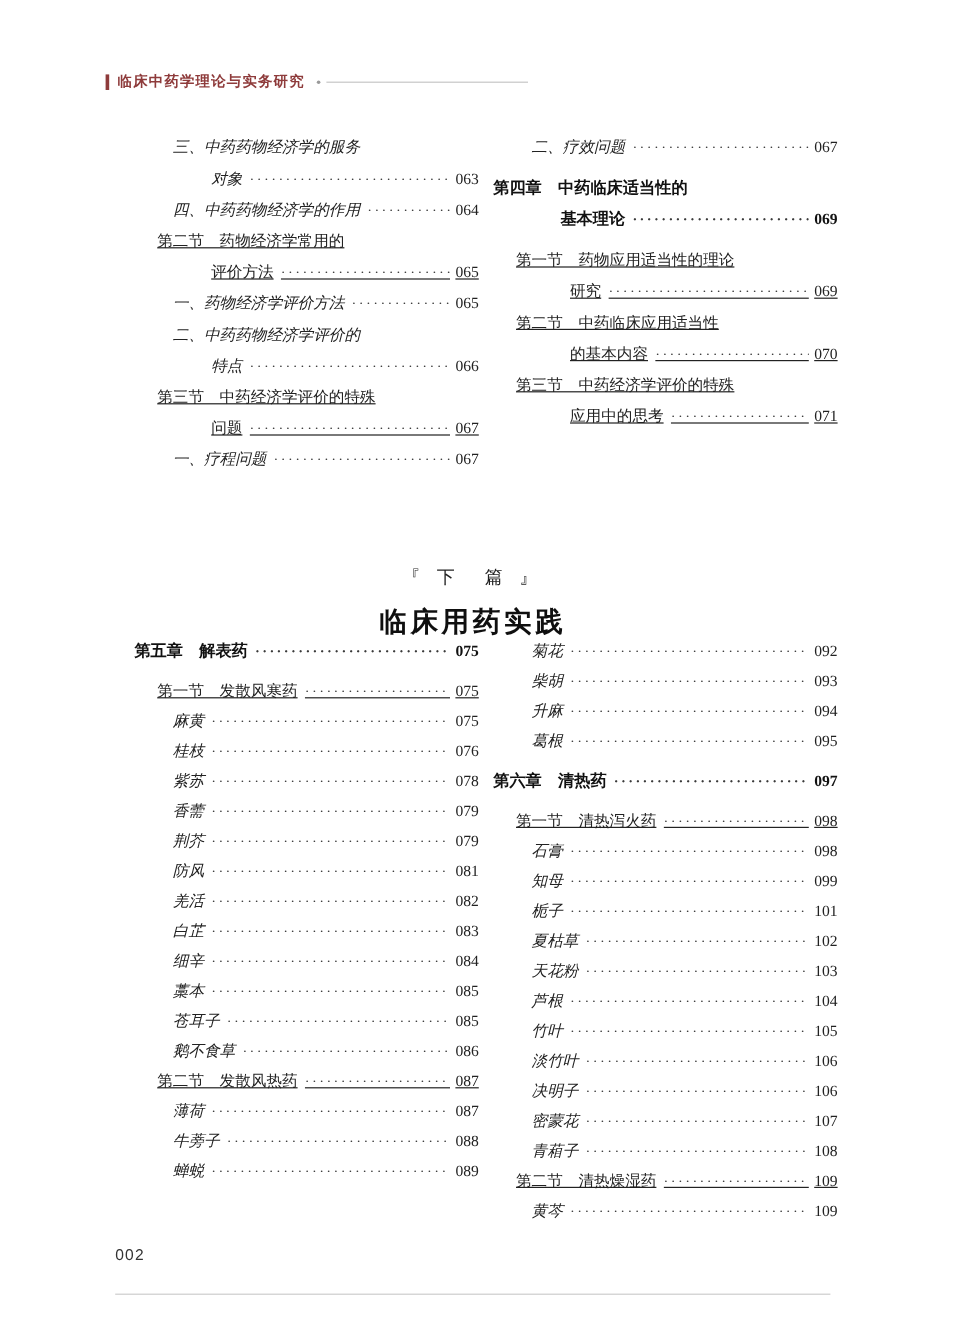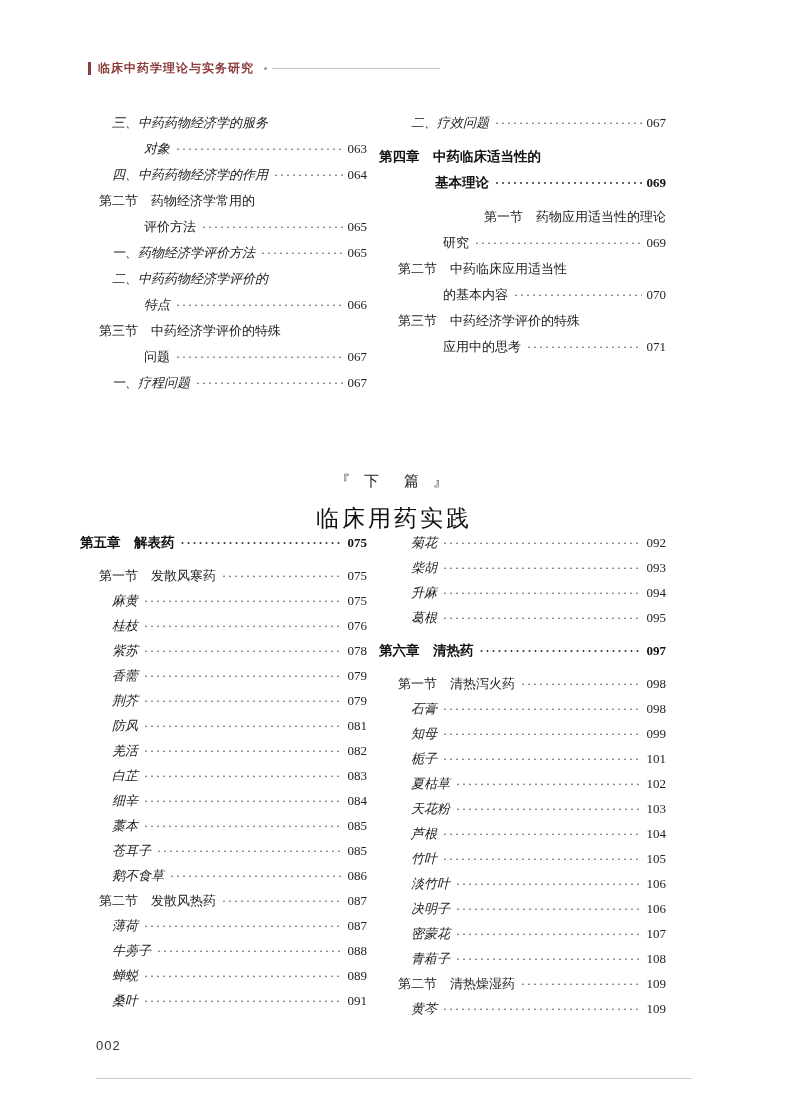--- a/index.html
+++ b/index.html
@@ -12,49 +12,49 @@
   
   .header { position:absolute; top:60px; left:88px; display:flex; align-items:center; }
   .header-bar { width:3px; height:13px; background:var(--accent,#8e3b3b); margin-right:7px; }
   .header-title { font-family:"Liberation Sans","DejaVu Sans",sans-serif; font-weight:bold;
     font-size:12px; color:var(--accent,#8e3b3b); letter-spacing:1px; }
   .header-rule { display:flex; align-items:center; margin-left:10px; }
   .rule-dot { width:3px; height:3px; border-radius:50%; background:#9a9a9a; margin-right:5px; }
   .rule-line { width:168px; height:1px; background:#c6c6c6; }
 
   
-  .toc { position:absolute; left:80px; width:586px; display:flex; gap:12px; }
+  .toc { position:absolute; left:112px; width:586px; display:flex; gap:12px; }
   .toc-upper { top:110px; }
   .toc-lower { top:530px; }
   .col { flex:1; min-width:0; }
 
   .row { display:flex; align-items:baseline; font-size:13px; height:26px; line-height:26px; }
   .toc-lower .row { height:25px; line-height:25px; }
   .text { white-space:nowrap; }
   .leader { flex:1; overflow:hidden; white-space:nowrap; margin:0 5px 0 6px; color:#3a3a3a; }
   .leader::after { content:"·······························································";
     letter-spacing:2px; font-size:12px; }
   .pagenum { white-space:nowrap; font-size:13px; }
 
   .row.lv-chapter { font-family:Liberation Serif, serif; font-weight:bold; font-size:13.5px; color:#111; }
-  .row.lv-section { padding-left:19px; }
+  .row.lv-section { padding-left:19px;text-decoration:underline; }
   .row.lv-sub, .row.lv-item { padding-left:32px; }
   .row.cont.lv-chapter { padding-left:56px;text-align:right; }
   .row.cont.lv-section, .row.cont.lv-sub, .row.cont.lv-item { padding-left:64px;text-align:right; }
   .lv-sub .text, .lv-item .text { font-style:italic; }
 
   .chap-start { margin-top:8px; }
-  .chap-end + .row { margin-top:8px;justify-content:flex-end; }
+  .chap-end + .row { margin-top:8px; }
   .col > .row:first-child { margin-top:0 !important; }
 
   
   .part-divider { position:absolute; top:428px; left:0; width:100%; text-align:center;margin-top:44px; }
   .part-label { font-size:15px; letter-spacing:5px; color:#222; }
   .part-title { margin-top:12px; font-family:"Liberation Sans","DejaVu Sans",sans-serif;
-    font-weight:normal; font-size:23px; letter-spacing:3px; color:#0f0f0f; }
+    font-weight:bold; font-size:23px; letter-spacing:3px; color:#0f0f0f; }
 
   
   .footer-page { position:absolute; left:96px; top:1038px; font-size:13px; color:#333;
     font-family:"Liberation Sans","DejaVu Sans",sans-serif; letter-spacing:1px; }
   .footer-line { position:absolute; left:96px; right:96px; top:1078px; height:1px; background:#cccccc; }
 </style>
 </head>
 <body>
 
 <div class="page">
@@ -249,25 +249,20 @@
         <div class="row lv-item">
           <span class="text">牛蒡子</span>
           <span class="leader"></span>
           <span class="pagenum">088</span>
         </div>
         <div class="row lv-item">
           <span class="text">蝉蜕</span>
           <span class="leader"></span>
           <span class="pagenum">089</span>
         </div>
-        <div class="row lv-item">
-          <span class="text">桑叶</span>
-          <span class="leader"></span>
-          <span class="pagenum">091</span>
-        </div>
       </div>
     <div class="col">
         <div class="row lv-item">
           <span class="text">菊花</span>
           <span class="leader"></span>
           <span class="pagenum">092</span>
         </div>
         <div class="row lv-item">
           <span class="text">柴胡</span>
           <span class="leader"></span>

